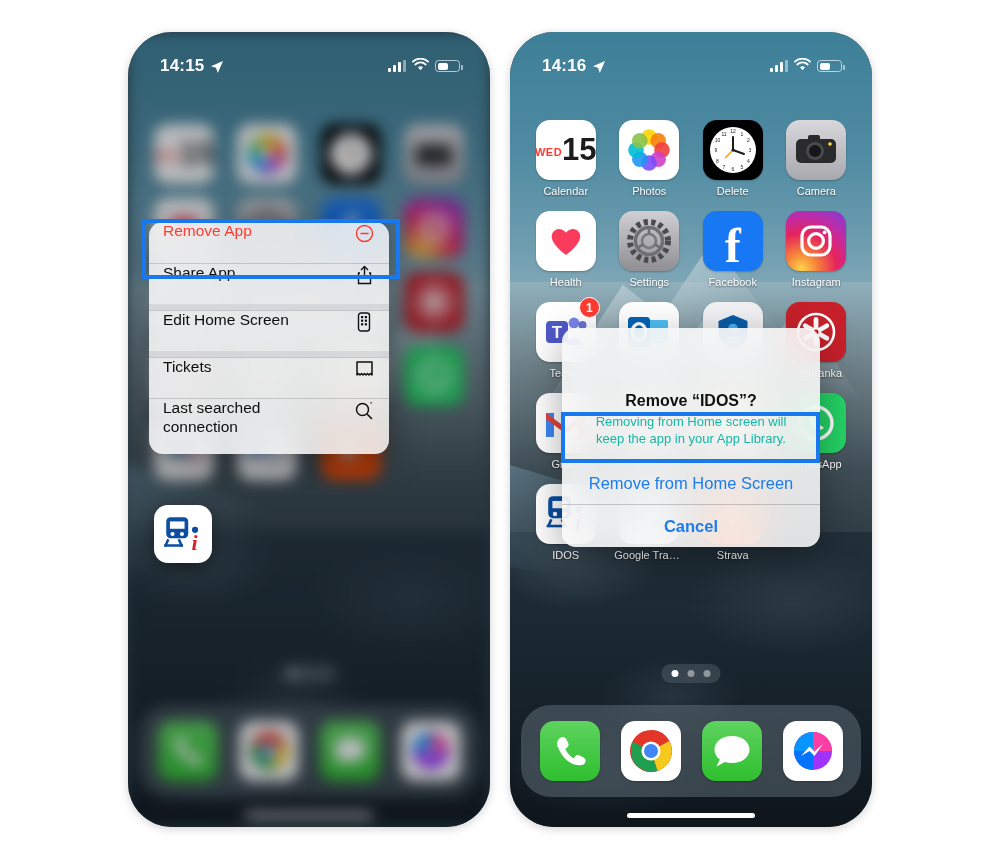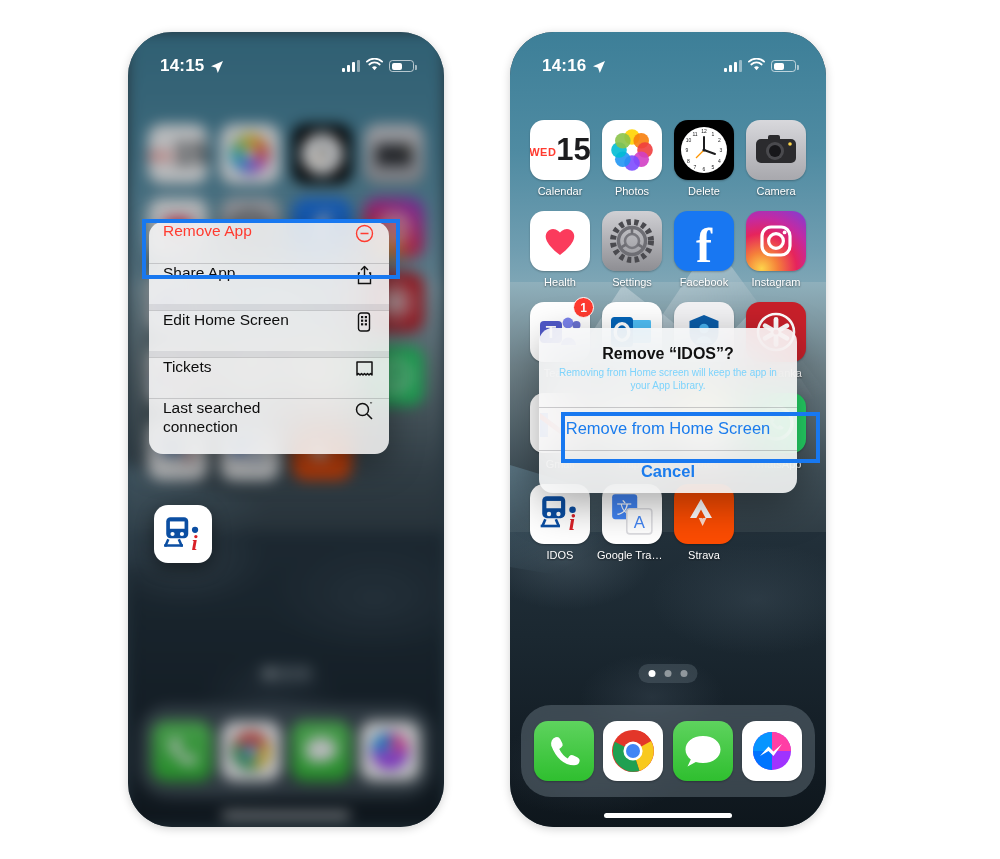--- a/index.html
+++ b/index.html
@@ -8,21 +8,21 @@
     background: #ffffff;
     font-family: "Liberation Sans", sans-serif;
     overflow: hidden;
     position: relative;
   }
   .stage { position: absolute; inset: 0; }
 
   
   .phone {
     position: absolute;
-    width: 316px; height: 795px;
+    width: 362px; height: 795px;
     border-radius: 44px;
     overflow: hidden;
     background: #2d3f4a;
     box-shadow: 0 2px 10px rgba(0,0,0,0.18);
   }
   #phone-left  { left: 128px; top: 32px; }
   #phone-right { left: 510px; top: 32px; }
 
   
   .wallpaper { position: absolute; inset: 0; }
@@ -186,23 +186,23 @@
   
   .alert-box {
     position: absolute; left: 50%; transform: translateX(-50%);
     top: 296px; width: 258px;
     background: rgba(249,249,249,0.88);
     backdrop-filter: blur(22px);
     border-radius: 14px; overflow: hidden; z-index: 40;
     box-shadow: 0 12px 40px rgba(0,0,0,0.35);
     text-align: center;
   }
-  .alert-head { padding: 17px 20px 14px; }
+  .alert-head { padding: 17px 20px 14px; margin-top: 47px; }
   .alert-title { font-size: 16px; font-weight: bold; color: #111; margin-bottom: 4px; }
-  .alert-msg { font-size: 10px; color: #7dd3fc; line-height: 1.28; }
+  .alert-msg { font-size: 13px; color: #14b8a6; line-height: 1.28; }
   .alert-btn {
     min-height: 43px; display: flex; align-items: center; justify-content: center;
     font-size: 16.5px; color: #1b7ced;
     border-top: 0.5px solid rgba(60,60,67,0.24);
   }
   .alert-btn.destructive { color: #ff3b30; }
   .alert-btn.cancel { font-weight: bold; }
 
   
   .hl {

